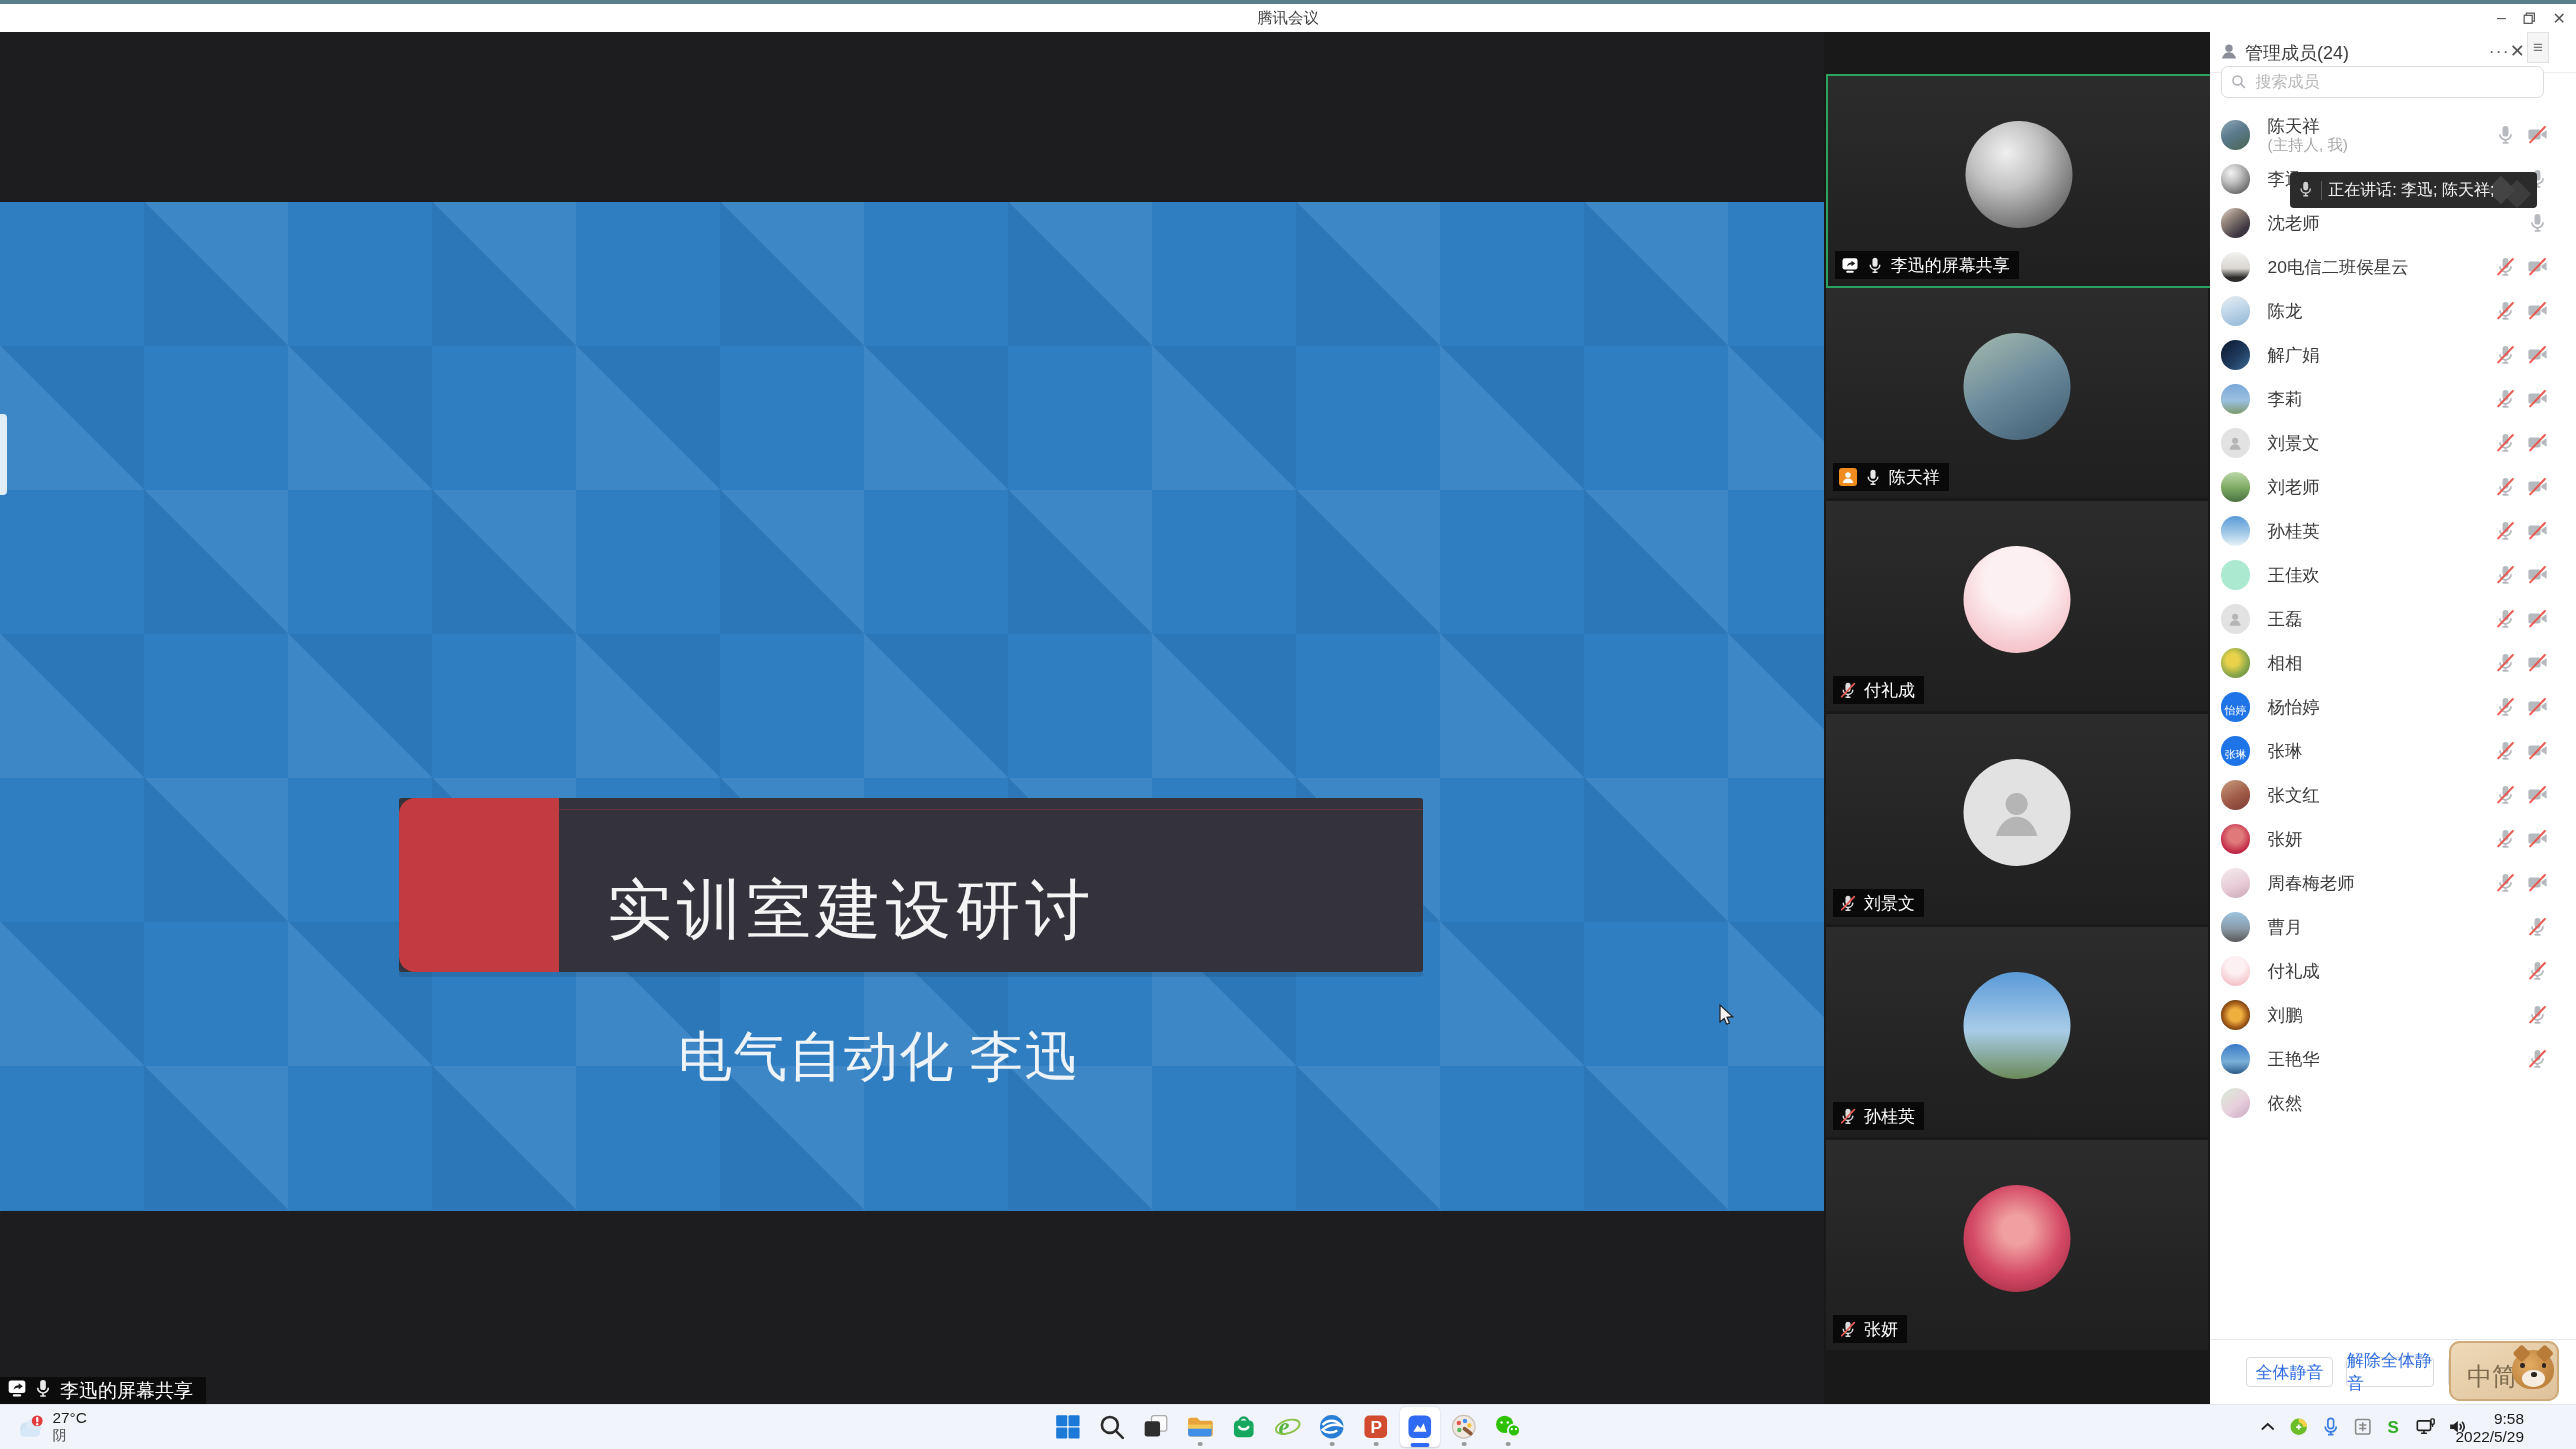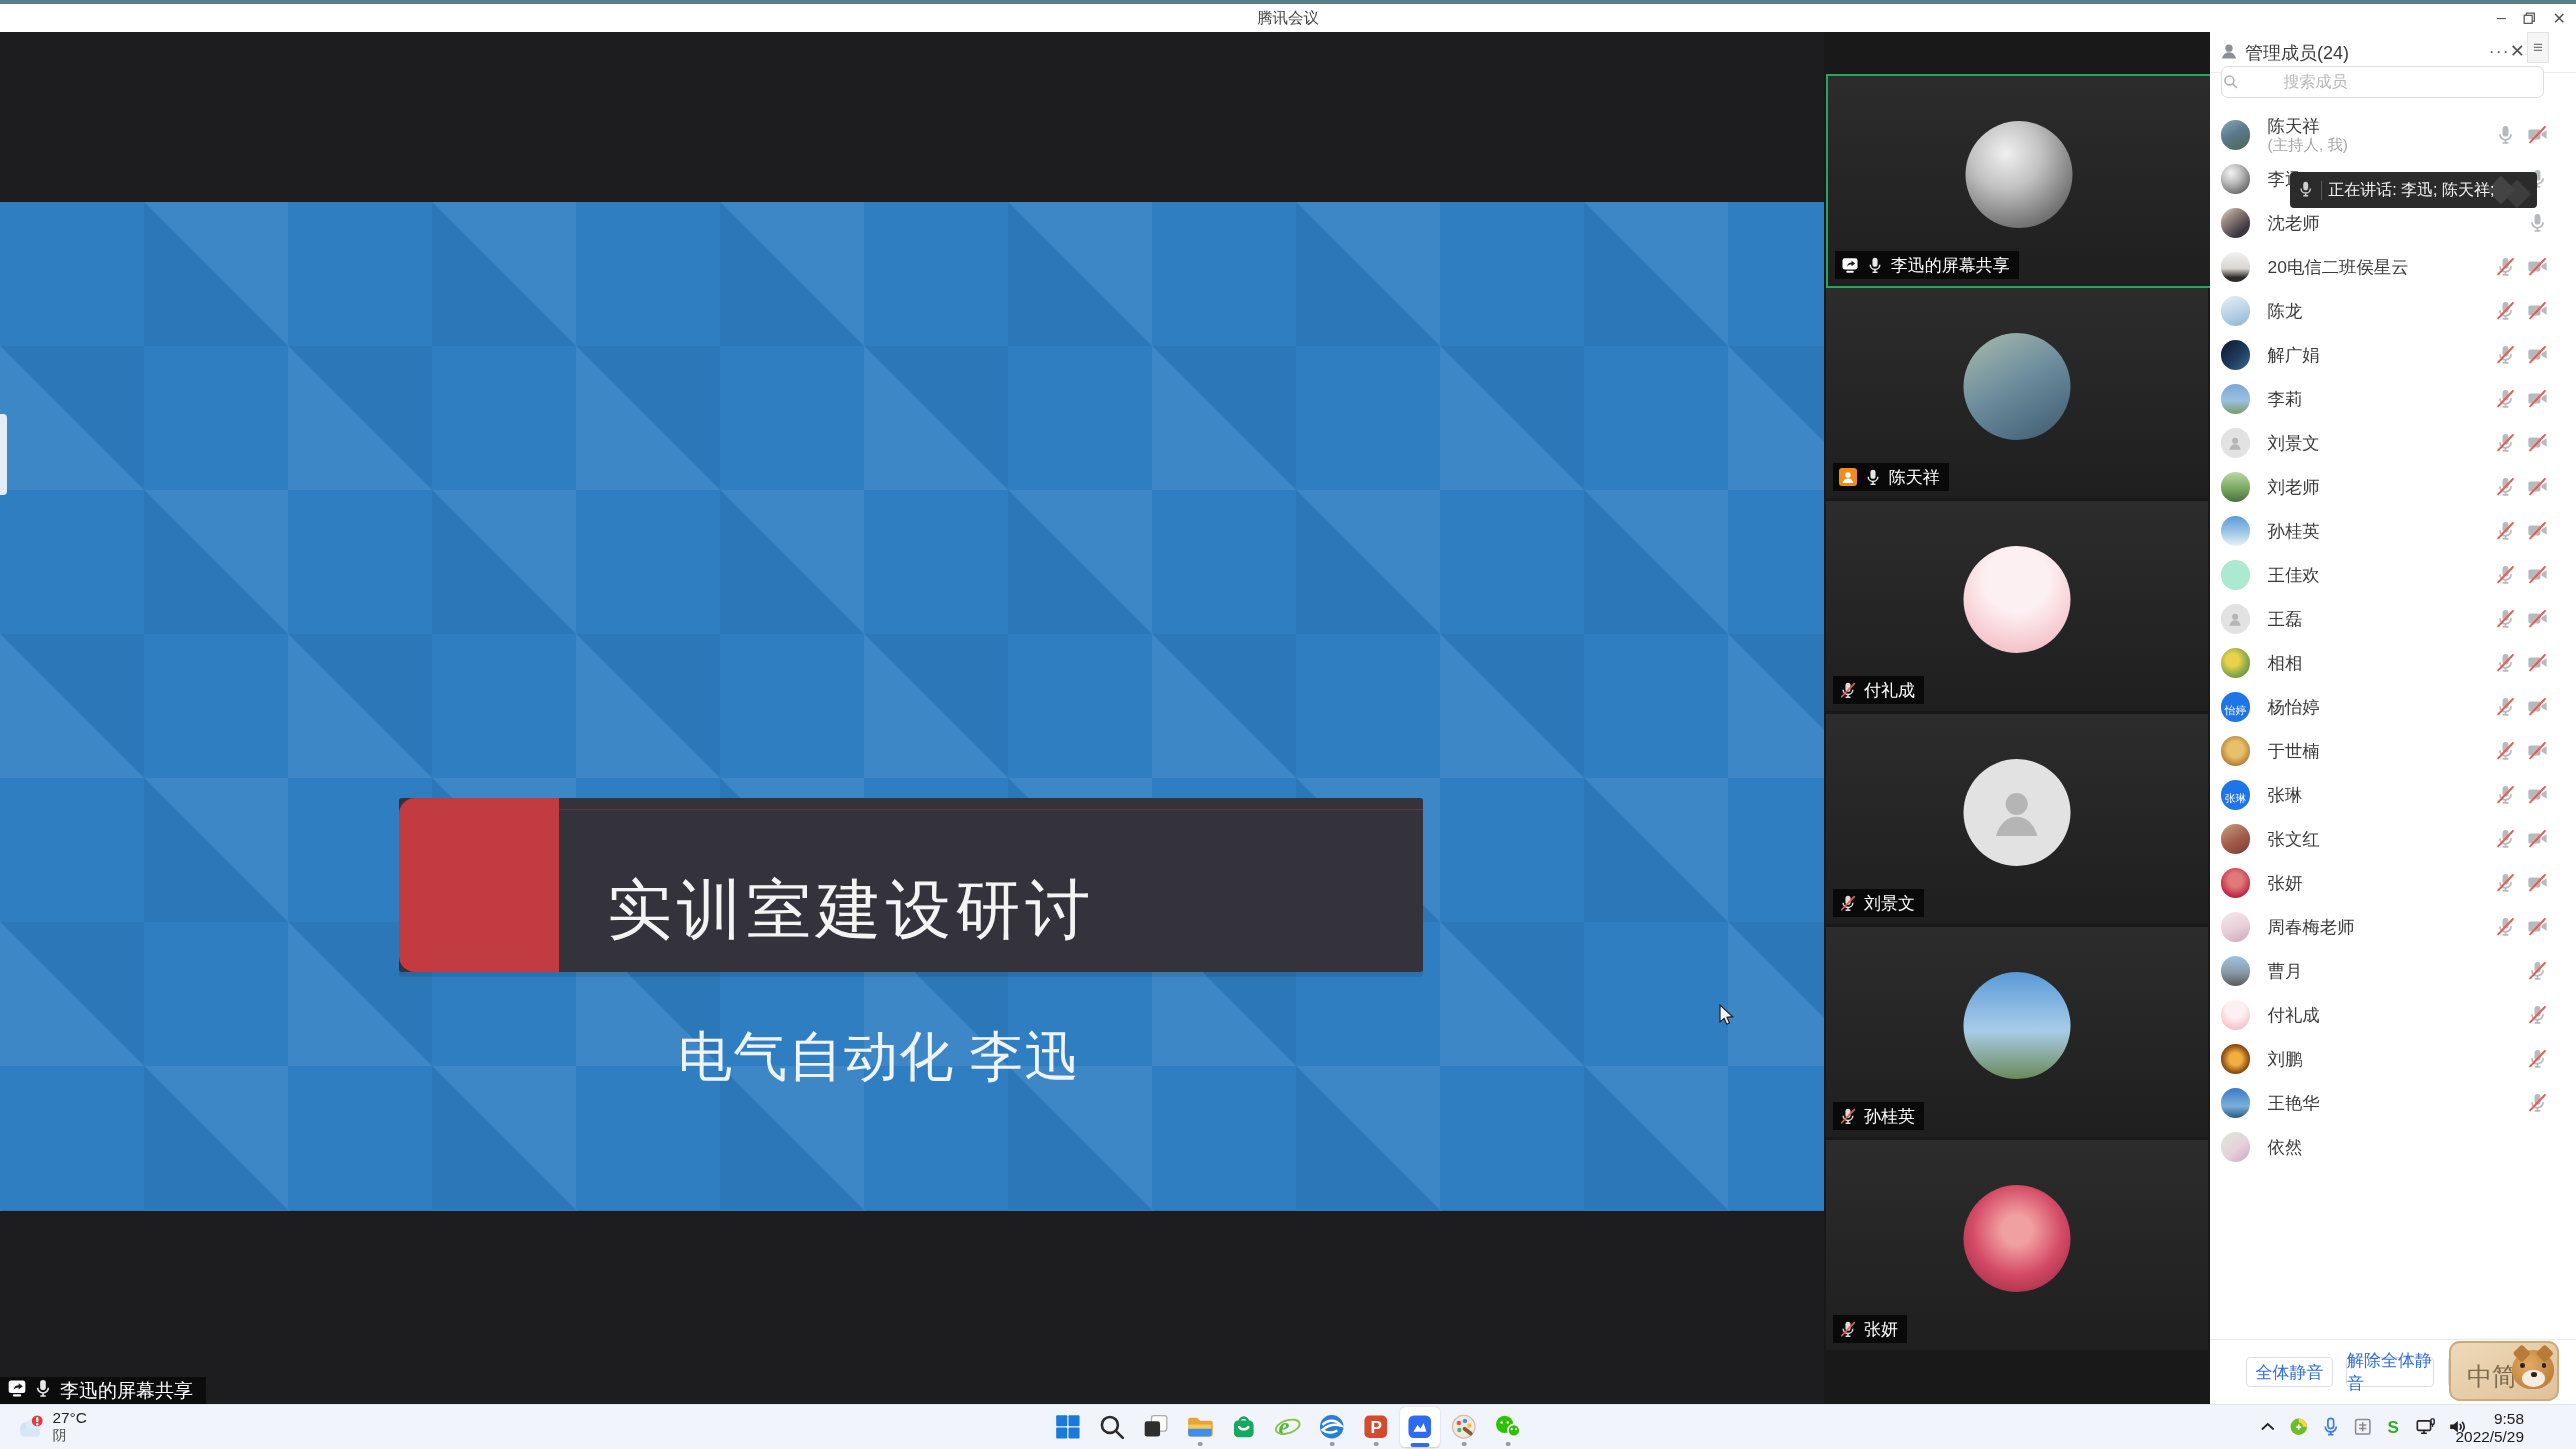--- a/index.html
+++ b/index.html
@@ -55,21 +55,21 @@
   .p-title{position:absolute;left:35px;top:9.4px;font-size:18px;color:#3c3c3c;}
   .p-people-icon{position:absolute;left:9.4px;top:9.4px;width:20px;height:20px;}
   .p-more{position:absolute;right:68px;top:9.4px;width:17.4px;height:20px;color:#555;font-size:17.4px;
           display:flex;align-items:center;justify-content:center;letter-spacing:1.3px;}
   .p-close{position:absolute;right:50px;top:9.4px;width:17.4px;height:20px;color:#555;font-size:18px;
            display:flex;align-items:center;justify-content:center;}
   .p-rail{position:absolute;right:27px;top:0;width:20px;height:29px;background:#f5f5f5;
           border:0.7px solid #e2e2e2;display:flex;align-items:center;justify-content:center;
           color:#7a7a7a;font-size:17px;}
   .p-search{position:absolute;top:34px;left:10.7px;right:32px;height:29.5px;border:1.3px solid #dcdcdc;
-            border-radius:6.7px;display:flex;align-items:center;padding:0 0;background:#fff;gap:36px;}
+            border-radius:6.7px;display:flex;align-items:center;padding:0 8px;background:#fff;}
   .p-search svg{width:17px;height:17px;flex:0 0 17px;}
   .search-input{border:none;outline:none;flex:1;margin-left:6.7px;font-size:16px;color:#444;
                 font-family:inherit;background:transparent;}
   .search-input::placeholder{color:#b8b8b8;}
   .member-list{position:absolute;top:81px;left:0;right:0;}
   .member-row{position:relative;height:44px;display:flex;align-items:center;padding:0 28px 0 10.7px;}
   .m-avatar{width:29.5px;height:29.5px;border-radius:50%;flex:0 0 29.5px;display:flex;align-items:center;
             justify-content:center;overflow:hidden;}
   .m-avatar .av-label{color:#fff;font-size:10.7px;letter-spacing:0;margin-top:8px;}
   .m-info{margin-left:17.4px;flex:1;min-width:0;}
@@ -556,39 +556,20 @@
                 <line x1="3.6" y1="21" x2="20.4" y2="3.4" stroke="#e85a52" stroke-width="2.3" stroke-linecap="round"></line>
               </svg></span>
             <span><svg viewBox="0 0 24 24">
                 <rect x="1.6" y="6.2" width="13.8" height="11.6" rx="2" fill="#b6babf"></rect>
                 <path d="M16.4 10.8l6-3.6v9.6l-6-3.6z" fill="#b6babf"></path>
                 <line x1="3.6" y1="21" x2="20.4" y2="3.4" stroke="#e85a52" stroke-width="2.3" stroke-linecap="round"></line>
               </svg></span>
           </div>
         </div>
         <div class="member-row">
-          <div class="m-avatar" style="background: radial-gradient(circle at 50% 45%, rgb(232, 192, 106) 0px, rgb(232, 192, 106) 35%, rgb(185, 133, 60) 70%, rgb(110, 74, 32));"></div>
-          <div class="m-info">
-            <div class="m-name">于世楠</div>
-          </div>
-          <div class="m-icons">
-            <span><svg viewBox="0 0 24 24">
-                <rect x="8.6" y="2.4" width="6.8" height="12" rx="3.4" fill="#b6babf"></rect>
-                <path d="M5.6 11.6a6.4 6.4 0 0 0 12.8 0" fill="none" stroke="#b6babf" stroke-width="2"></path>
-                <path d="M12 18.2v3.2M8.7 21.6h6.6" stroke="#b6babf" stroke-width="2"></path>
-                <line x1="3.6" y1="21" x2="20.4" y2="3.4" stroke="#e85a52" stroke-width="2.3" stroke-linecap="round"></line>
-              </svg></span>
-            <span><svg viewBox="0 0 24 24">
-                <rect x="1.6" y="6.2" width="13.8" height="11.6" rx="2" fill="#b6babf"></rect>
-                <path d="M16.4 10.8l6-3.6v9.6l-6-3.6z" fill="#b6babf"></path>
-                <line x1="3.6" y1="21" x2="20.4" y2="3.4" stroke="#e85a52" stroke-width="2.3" stroke-linecap="round"></line>
-              </svg></span>
-          </div>
-        </div>
-        <div class="member-row">
           <div class="m-avatar" style="background: rgb(31, 116, 232);">
             <span class="av-label">张琳</span>
           </div>
           <div class="m-info">
             <div class="m-name">张琳</div>
           </div>
           <div class="m-icons">
             <span><svg viewBox="0 0 24 24">
                 <rect x="8.6" y="2.4" width="6.8" height="12" rx="3.4" fill="#b6babf"></rect>
                 <path d="M5.6 11.6a6.4 6.4 0 0 0 12.8 0" fill="none" stroke="#b6babf" stroke-width="2"></path>

